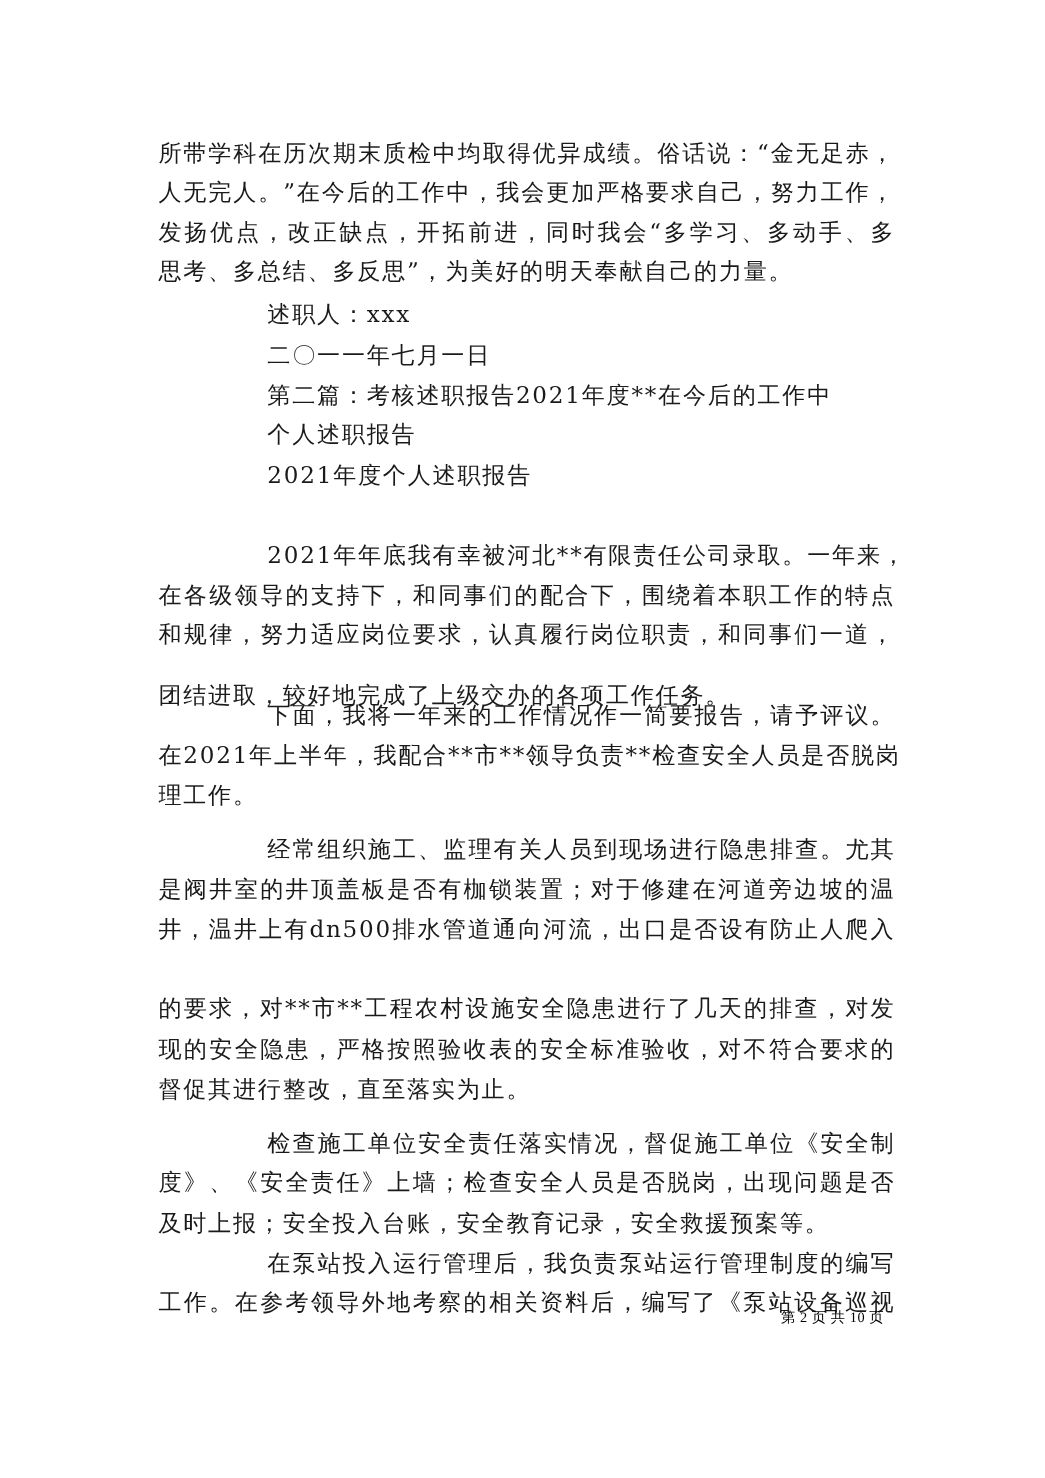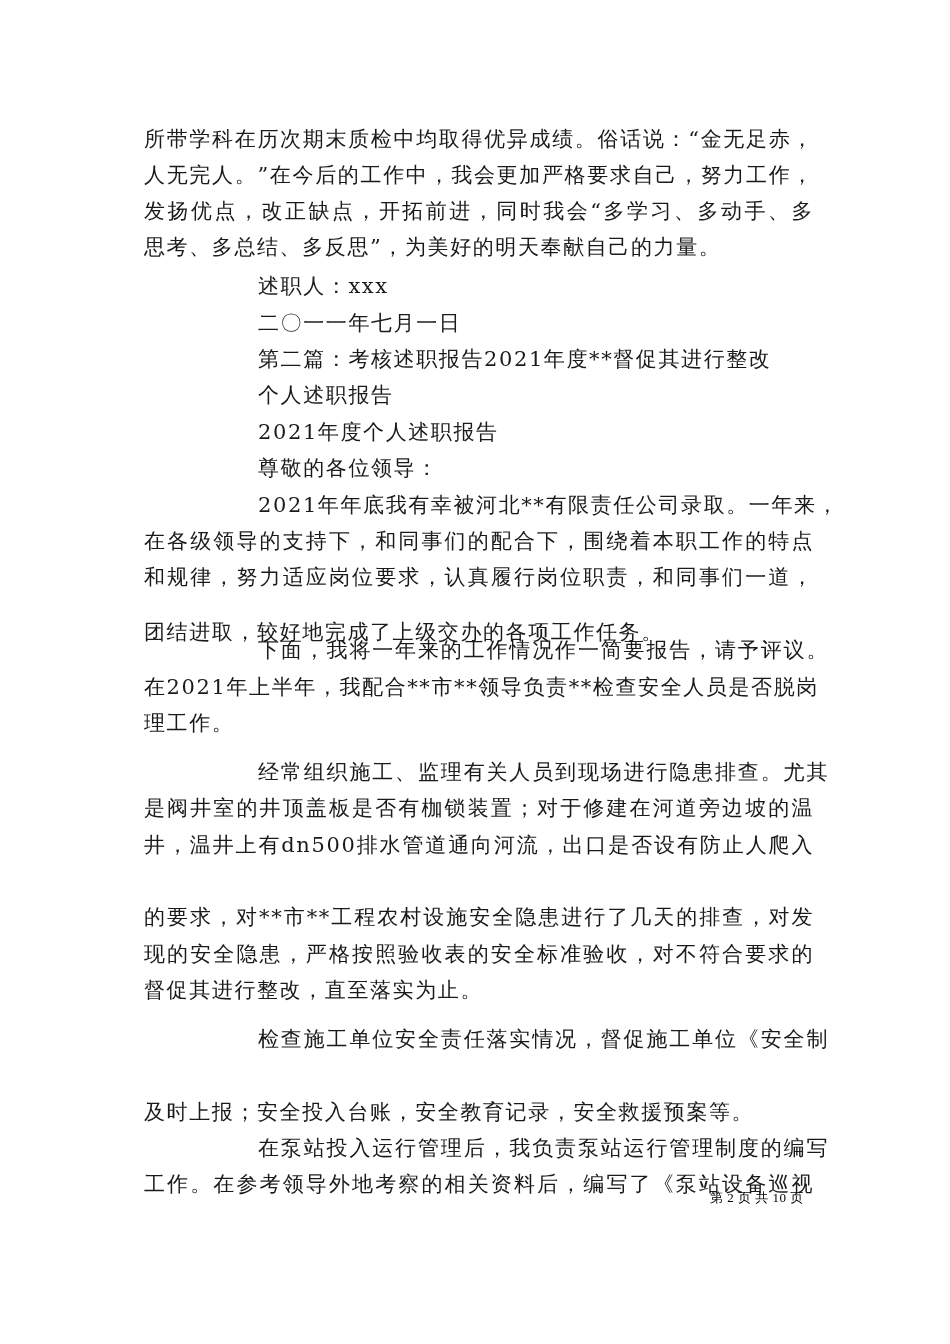--- a/index.html
+++ b/index.html
@@ -27,21 +27,21 @@
       width: 670px;
       height: 36px;
       font-size: 21px;
       line-height: 36px;
       white-space: nowrap;
       letter-spacing: 1.6px;
       text-align: justify;
       text-align-last: justify;
     }
     .line.last { text-align-last: left; }
-    .line.indent { left: 243px; width: 571px; margin-left: 15px; }
+    .line.indent { left: 243px; width: 571px; }
     .line.short { text-align-last: left; }
     .footer {
       position: absolute;
       left: 710px;
       top: 1188px;
       font-size: 13px;
       line-height: 20px;
       font-family: "Liberation Serif", "DejaVu Serif", serif;
       color: #000000;
       white-space: nowrap;
@@ -52,41 +52,41 @@
 <body>
 
 <div class="page">
   <div class="line" style="top:121px">所带学科在历次期末质检中均取得优异成绩。俗话说：“金无足赤，</div>
   <div class="line" style="top:157px">人无完人。”在今后的工作中，我会更加严格要求自己，努力工作，</div>
   <div class="line last" style="top:229px">思考、多总结、多反思”，为美好的明天奉献自己的力量。</div>
   <div class="line" style="top:193px">发扬优点，改正缺点，开拓前进，同时我会“多学习、多动手、多</div>
 
   <div class="line indent short" style="top:268px">述职人：xxx</div>
   <div class="line indent short" style="top:305px">二〇一一年七月一日</div>
-  <div class="line indent short" style="top:341px">第二篇：考核述职报告2021年度**督促其进行整改</div>
+  <div class="line indent short" style="top:341px">第二篇：考核述职报告2021年度**在今后的工作中</div>
   <div class="line indent short" style="top:377px">个人述职报告</div>
   <div class="line indent short" style="top:414px">2021年度个人述职报告</div>
-  <div class="line indent short" style="top:450px">尊敬的各位领导：</div>
 
   <div class="line indent" style="top:487px">2021年年底我有幸被河北**有限责任公司录取。一年来，</div>
   <div class="line" style="top:523px">在各级领导的支持下，和同事们的配合下，围绕着本职工作的特点</div>
   <div class="line" style="top:559px">和规律，努力适应岗位要求，认真履行岗位职责，和同事们一道，</div>
   <div class="line last" style="top:614px">团结进取，较好地完成了上级交办的各项工作任务。</div>
 
   <div class="line indent" style="top:632px">下面，我将一年来的工作情况作一简要报告，请予评议。</div>
   <div class="line" style="top:669px">在2021年上半年，我配合**市**领导负责**检查安全人员是否脱岗</div>
   <div class="line last" style="top:705px">理工作。</div>
 
   <div class="line indent" style="top:754px">经常组织施工、监理有关人员到现场进行隐患排查。尤其</div>
   <div class="line" style="top:790px">是阀井室的井顶盖板是否有枷锁装置；对于修建在河道旁边坡的温</div>
   <div class="line" style="top:827px">井，温井上有dn500排水管道通向河流，出口是否设有防止人爬入</div>
   <div class="line" style="top:899px">的要求，对**市**工程农村设施安全隐患进行了几天的排查，对发</div>
   <div class="line" style="top:936px">现的安全隐患，严格按照验收表的安全标准验收，对不符合要求的</div>
   <div class="line last" style="top:972px">督促其进行整改，直至落实为止。</div>
 
   <div class="line indent" style="top:1021px">检查施工单位安全责任落实情况，督促施工单位《安全制</div>
+  <div class="line" style="top:1057px">度》、《安全责任》上墙；检查安全人员是否脱岗，出现问题是否</div>
   <div class="line last" style="top:1094px">及时上报；安全投入台账，安全教育记录，安全救援预案等。</div>
 
   <div class="line indent" style="top:1130px">在泵站投入运行管理后，我负责泵站运行管理制度的编写</div>
   <div class="line" style="top:1166px">工作。在参考领导外地考察的相关资料后，编写了《泵站设备巡视</div>
 
   <div class="footer">第 2 页 共 10 页</div>
 </div>
 
 </body></html>

